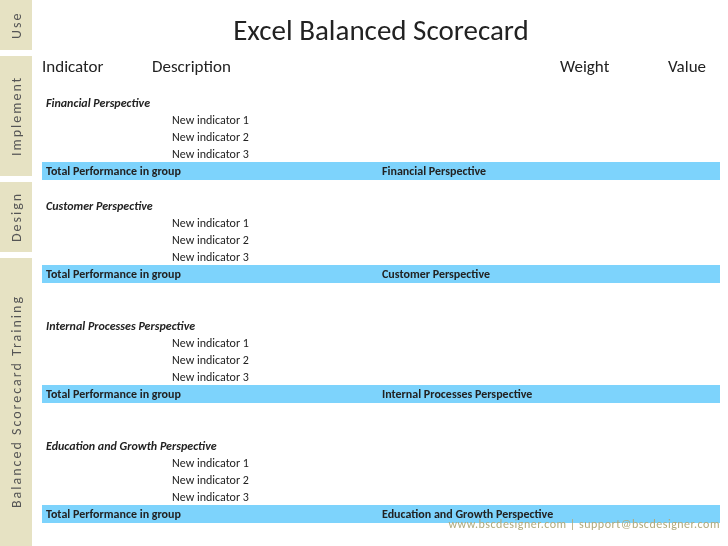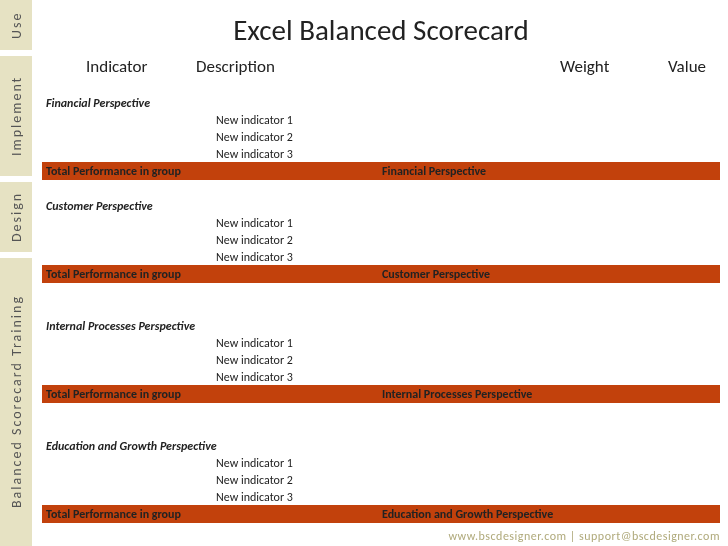--- a/index.html
+++ b/index.html
@@ -55,46 +55,46 @@
     width: 100%;
     font-size: 12px;
     color: #222;
   }
   .row {
     display: flex;
     min-height: 17px;
     align-items: center;
   }
   .col-persp { width: 130px; padding-left: 4px; }
-  .col-ind { width: 110px; margin-left: 44px; }
+  .col-ind { width: 110px; }
   .col-weight { width: 100px; }
   .col-desc { flex: 1; }
   .col-value { width: 60px; text-align: center; padding-right: 6px; }
   .header-row .cell {
     font-size: 17px;
     font-weight: 400;
     color: #222;
   }
   .cell { }
   .group-title {
     font-style: italic;
     font-weight: 700;
     font-size: 12px;
   }
   .total-row {
-    background: #c2410c;
+    background: #7dd3fc;
     font-weight: 700;
     font-size: 12px;
     min-height: 18px;
   }
   .spacer { height: 17px; }
   .footer {
     position: absolute;
     right: 8px;
-    bottom: 3px;
+    bottom: 15px;
     font-size: 12px;
     color: #b0aa7c;
     letter-spacing: 0.5px;
   }
 </style>
 </head>
 <body>
 
 <div class="sidebar">
   <div class="sidebar-segment seg-use">Use</div>

